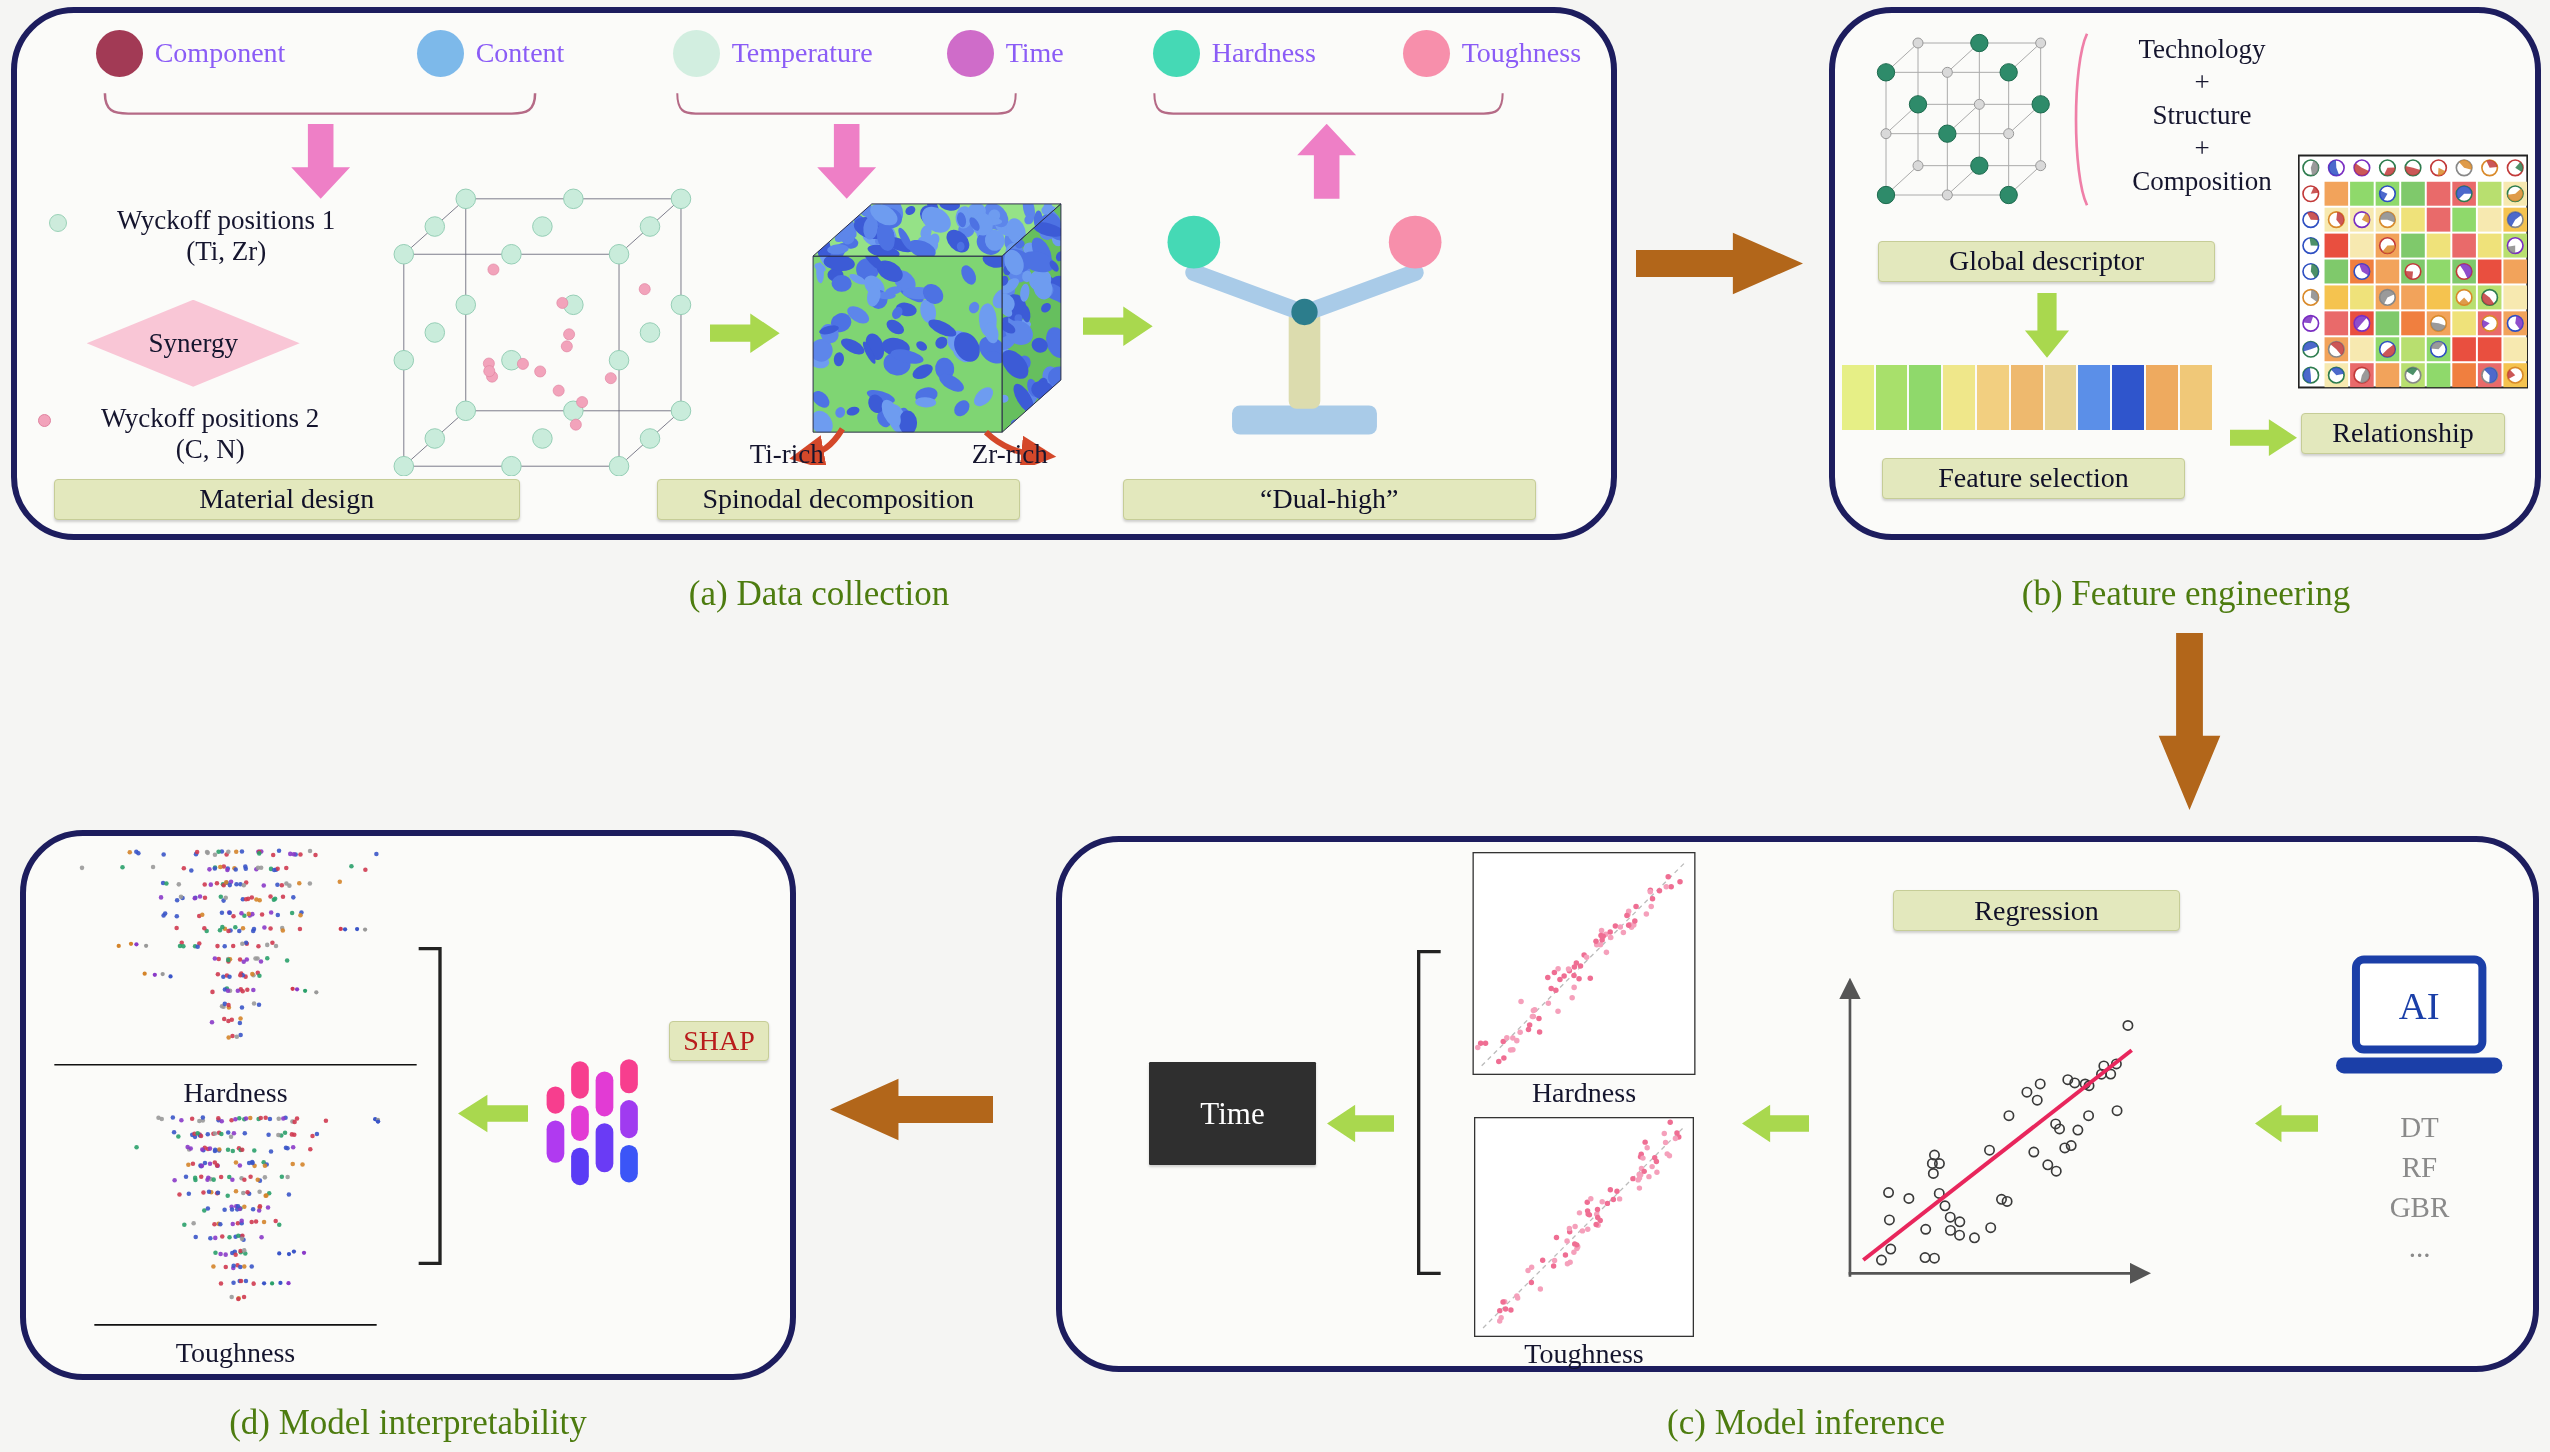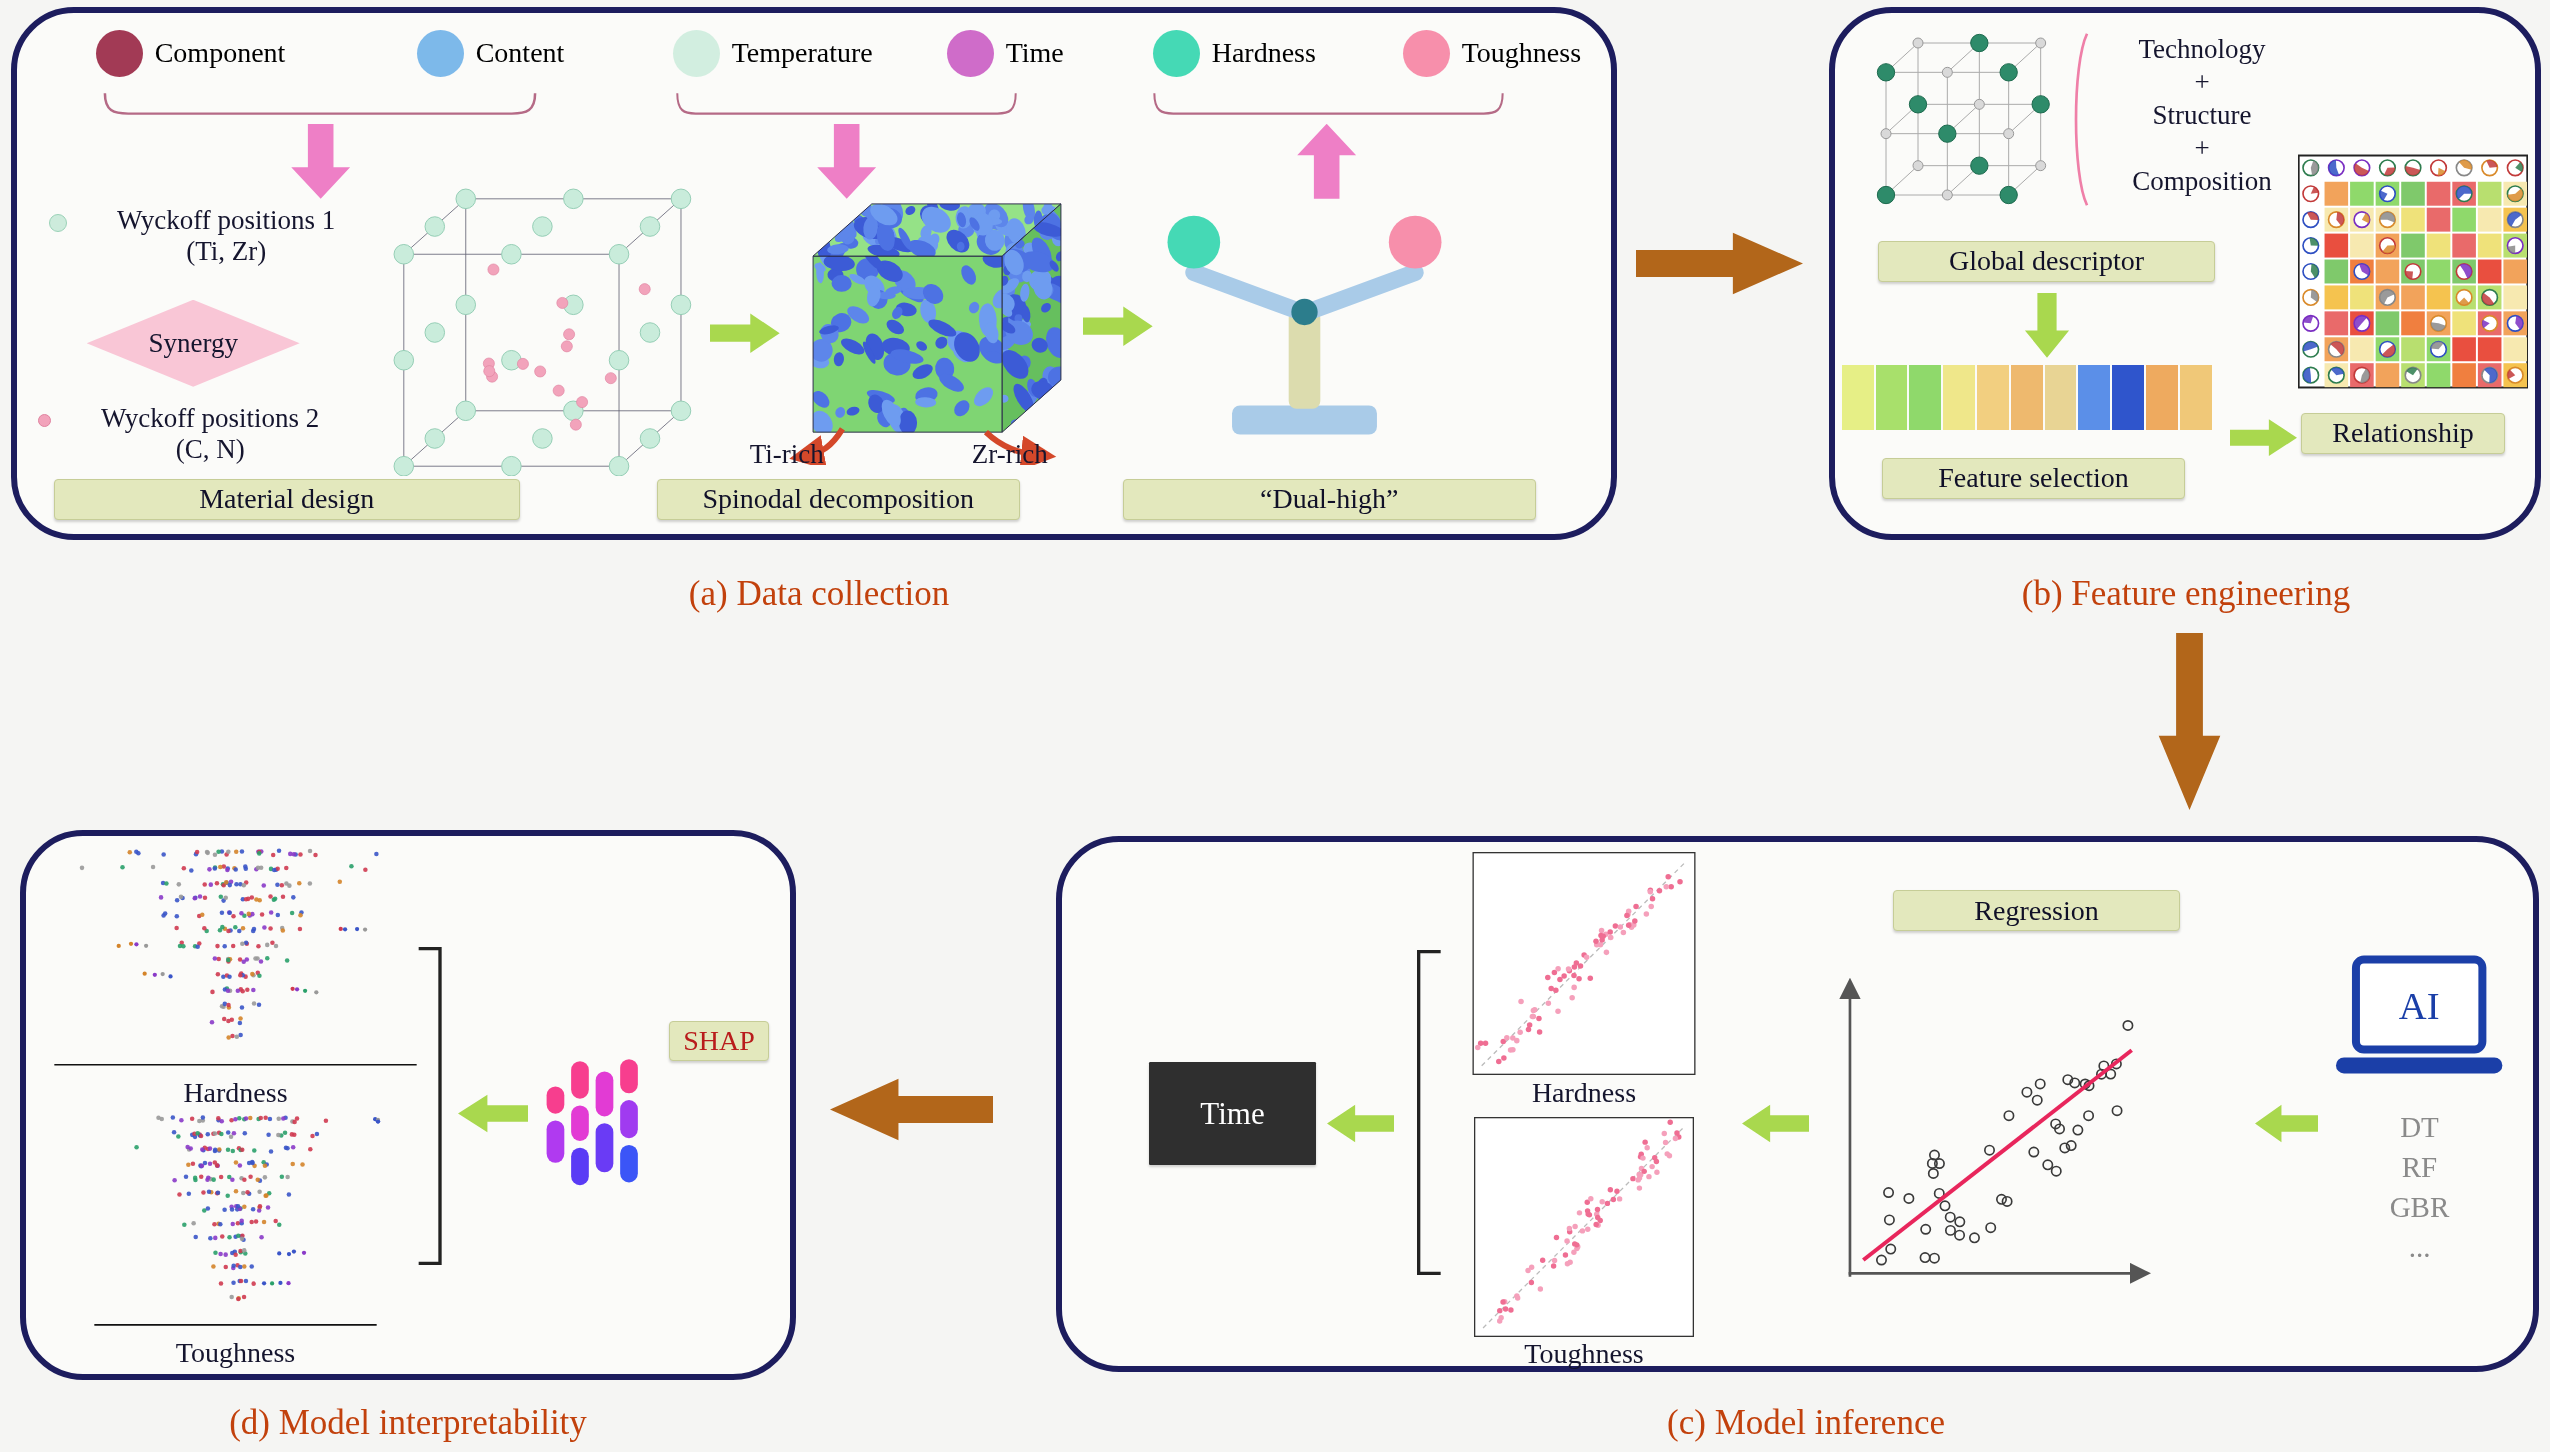--- a/index.html
+++ b/index.html
@@ -4,30 +4,30 @@
 <style>
   * { margin:0; padding:0; box-sizing:border-box; }
   body { font-family:"Liberation Serif", serif; background:#f5f5f3; }
   #fig { position:relative; width:2550px; height:1452px; background:#f5f5f3; overflow:hidden; }
   .panel { position:absolute; border:6.7px solid var(--panelborder); border-radius:63px; background:#fbfbf9; }
   .abs { position:absolute; }
   .center { display:flex; align-items:center; justify-content:center; text-align:center; }
   .lbox { position:absolute; background:var(--labelbg); border:0.7px solid #c6cd97; border-radius:4px;
           display:flex; align-items:center; justify-content:center; font-size:28px; color:#101028;
           box-shadow:0 2px 2.7px rgba(0,0,0,.18); }
-  .caption { position:absolute; font-size:35px; color:#c2410c; text-align:center; }
+  .caption { position:absolute; font-size:35px; color:#4d7c0f; text-align:center; }
   .arrow { position:absolute; }
   .a-right { clip-path:polygon(0 30%,58% 30%,58% 4%,100% 50%,58% 96%,58% 70%,0 70%); }
   .a-left  { clip-path:polygon(100% 30%,42% 30%,42% 4%,0 50%,42% 96%,42% 70%,100% 70%); }
   .a-down  { clip-path:polygon(30% 0,70% 0,70% 58%,96% 58%,50% 100%,4% 58%,30% 58%); }
   .a-up    { clip-path:polygon(30% 100%,70% 100%,70% 42%,96% 42%,50% 0,4% 42%,30% 42%); }
   .green { background:var(--green); }
   .pink  { background:var(--pink); }
   .brown { background:var(--brown); }
-  .legend-item { position:absolute; display:flex; align-items:center; gap:12px; font-size:28px; color:#000000; }
+  .legend-item { position:absolute; display:flex; align-items:center; gap:12px; font-size:28px; color:#8b5cf6; }
   .dot { border-radius:50%; flex:0 0 auto; }
   .txt { position:absolute; font-size:27px; color:#15152e; text-align:center; }
   .diamond { position:absolute; clip-path:polygon(50% 0,100% 50%,50% 100%,0 50%); background:#f9c6d6; }
   #feature-vector { position:absolute; display:flex; gap:2px; }
   #feature-vector div { flex:1 1 auto; height:100%; }
   svg { display:block; }
 </style>
 </head>
 <body>
 

